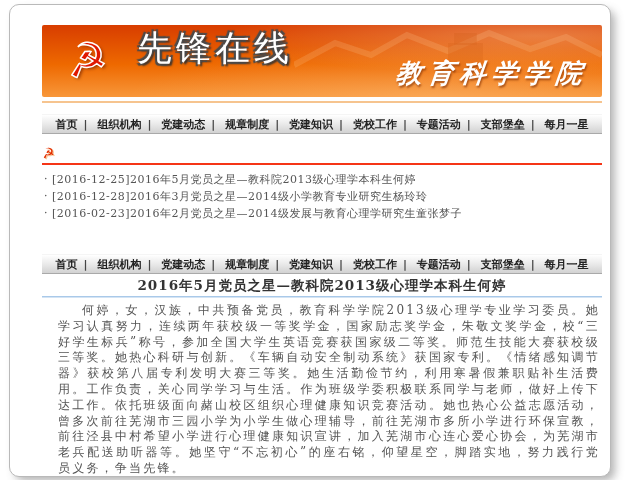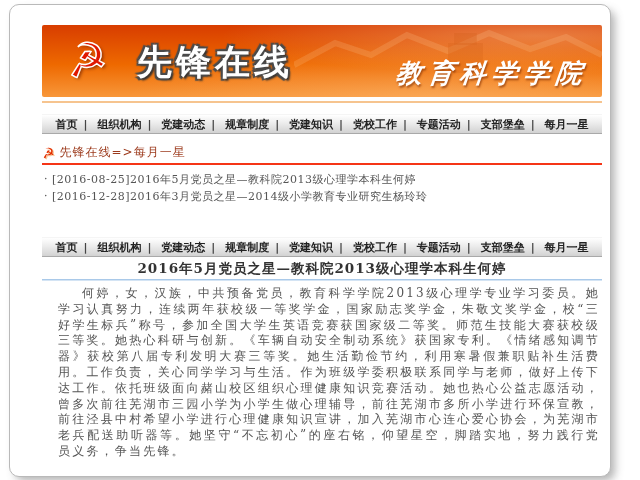--- a/index.html
+++ b/index.html
@@ -26,22 +26,22 @@
   }
   .banner svg.decor { position:absolute; right:0; top:0; height:100%; width:55%; opacity:.35; }
   .emblem {
     position:absolute; left:24px; top:6px;
     font-size:46px; line-height:58px; color:#e01800;
     -webkit-text-stroke:1.5px #ffffff;
     text-shadow:2px 2px 3px rgba(90,20,0,.55);
     transform:rotate(-8deg);
   }
   .site-title {
-    position:absolute; left:95px; top:14px;
-    font-size:35px; font-weight:bold; color:#ffffff; letter-spacing:4px;
+    position:absolute; left:95px; top:0;
+    font-size:35px; font-weight:normal; color:#ffffff; letter-spacing:4px;
     text-shadow:-2px -2px 1px #4a4a4a, 2px -2px 1px #4a4a4a,
                 -2px 2px 1px #4a4a4a, 2px 2px 2px #303030;
     text-align:right;
   }
   .college {
     position:absolute; right:14px; bottom:6px;
     font-family:"DejaVu Serif", serif; font-style:italic;
     font-size:26px; font-weight:bold; color:#ffffff; letter-spacing:6px;
     text-shadow:1px 2px 2px rgba(120,40,0,.6);
     transform:skewX(-6deg);
@@ -127,31 +127,31 @@
     
       <span class="nav-item">专题活动</span><span class="nav-sep">|</span>
     
       <span class="nav-item">支部堡垒</span><span class="nav-sep">|</span>
     
       <span class="nav-item">每月一星</span>
     </nav>
 
   <div class="breadcrumb-row">
     <span class="crumb-icon">☭</span>
-    <span class="breadcrumb-text">先锋在线=&gt;每月一星</span>
   </div>
   <div class="red-rule"></div>
 
   <ul class="news-list">
 
-      <li class="news-item"><span class="news-bullet">·</span><span>[2016-08-25]</span><span>2016年5月党员之星—教科院2013级心理学本科生何婷</span></li>
+      <li class="news-item"><span class="news-bullet">·</span><span>[2016-12-25]</span><span>2016年5月党员之星—教科院2013级心理学本科生何婷</span></li>
 
 
       <li class="news-item"><span class="news-bullet">·</span><span>[2016-12-28]</span><span>2016年3月党员之星—2014级小学教育专业研究生杨玲玲</span></li>
 
+      <li class="news-item"><span class="news-bullet">·</span><span>[2016-02-23]</span><span>2016年2月党员之星—2014级发展与教育心理学研究生童张梦子</span></li>
     </ul>
 
   <nav class="nav-bar second">
     
   
       <span class="nav-item">首页</span><span class="nav-sep">|</span>
     
       <span class="nav-item">组织机构</span><span class="nav-sep">|</span>
     
       <span class="nav-item">党建动态</span><span class="nav-sep">|</span>

